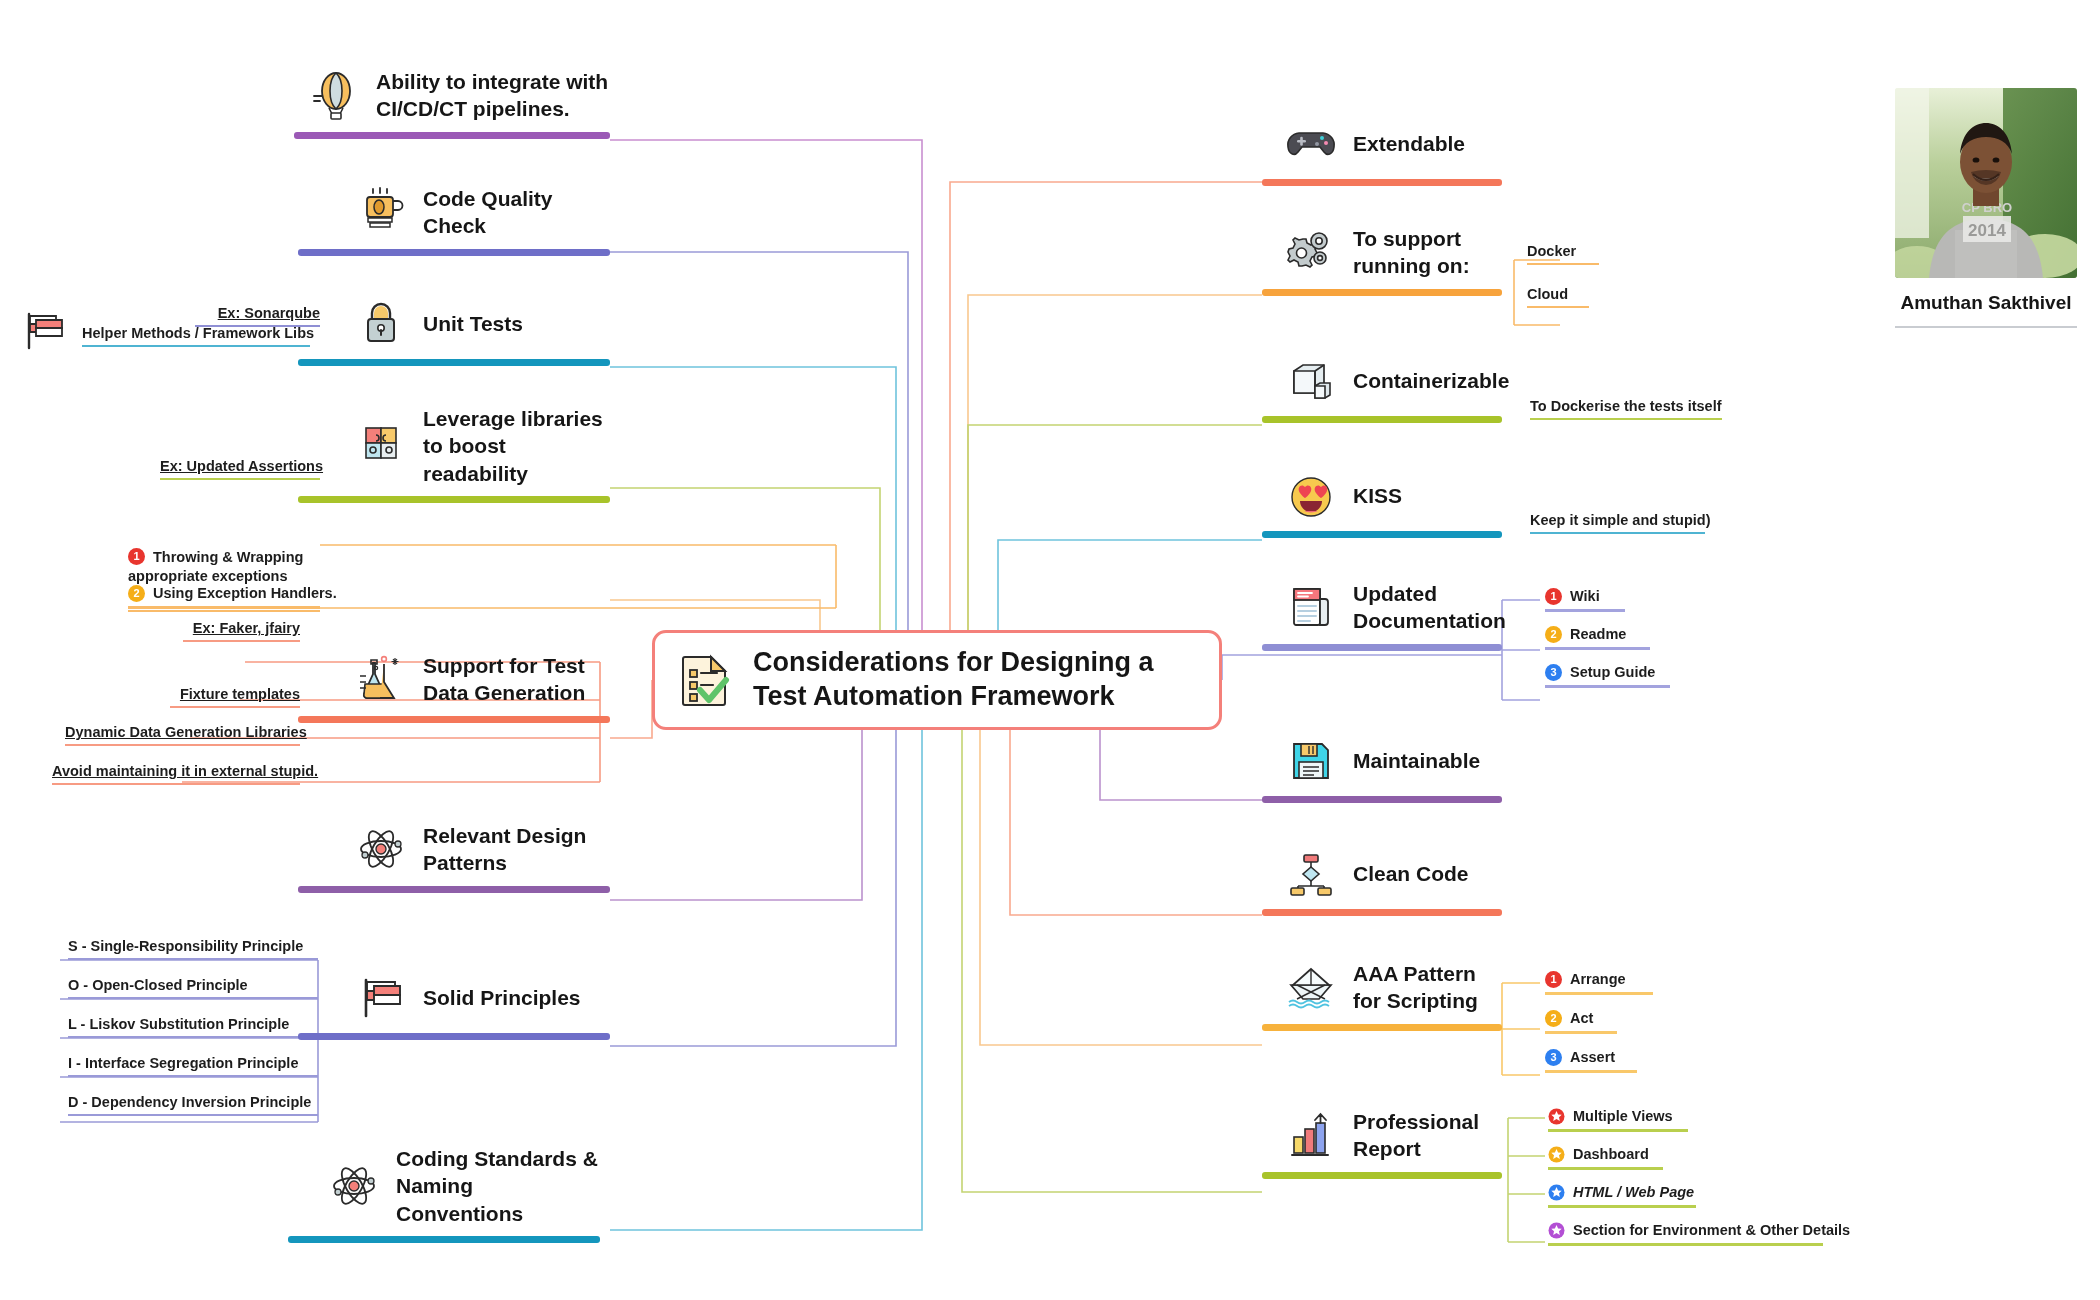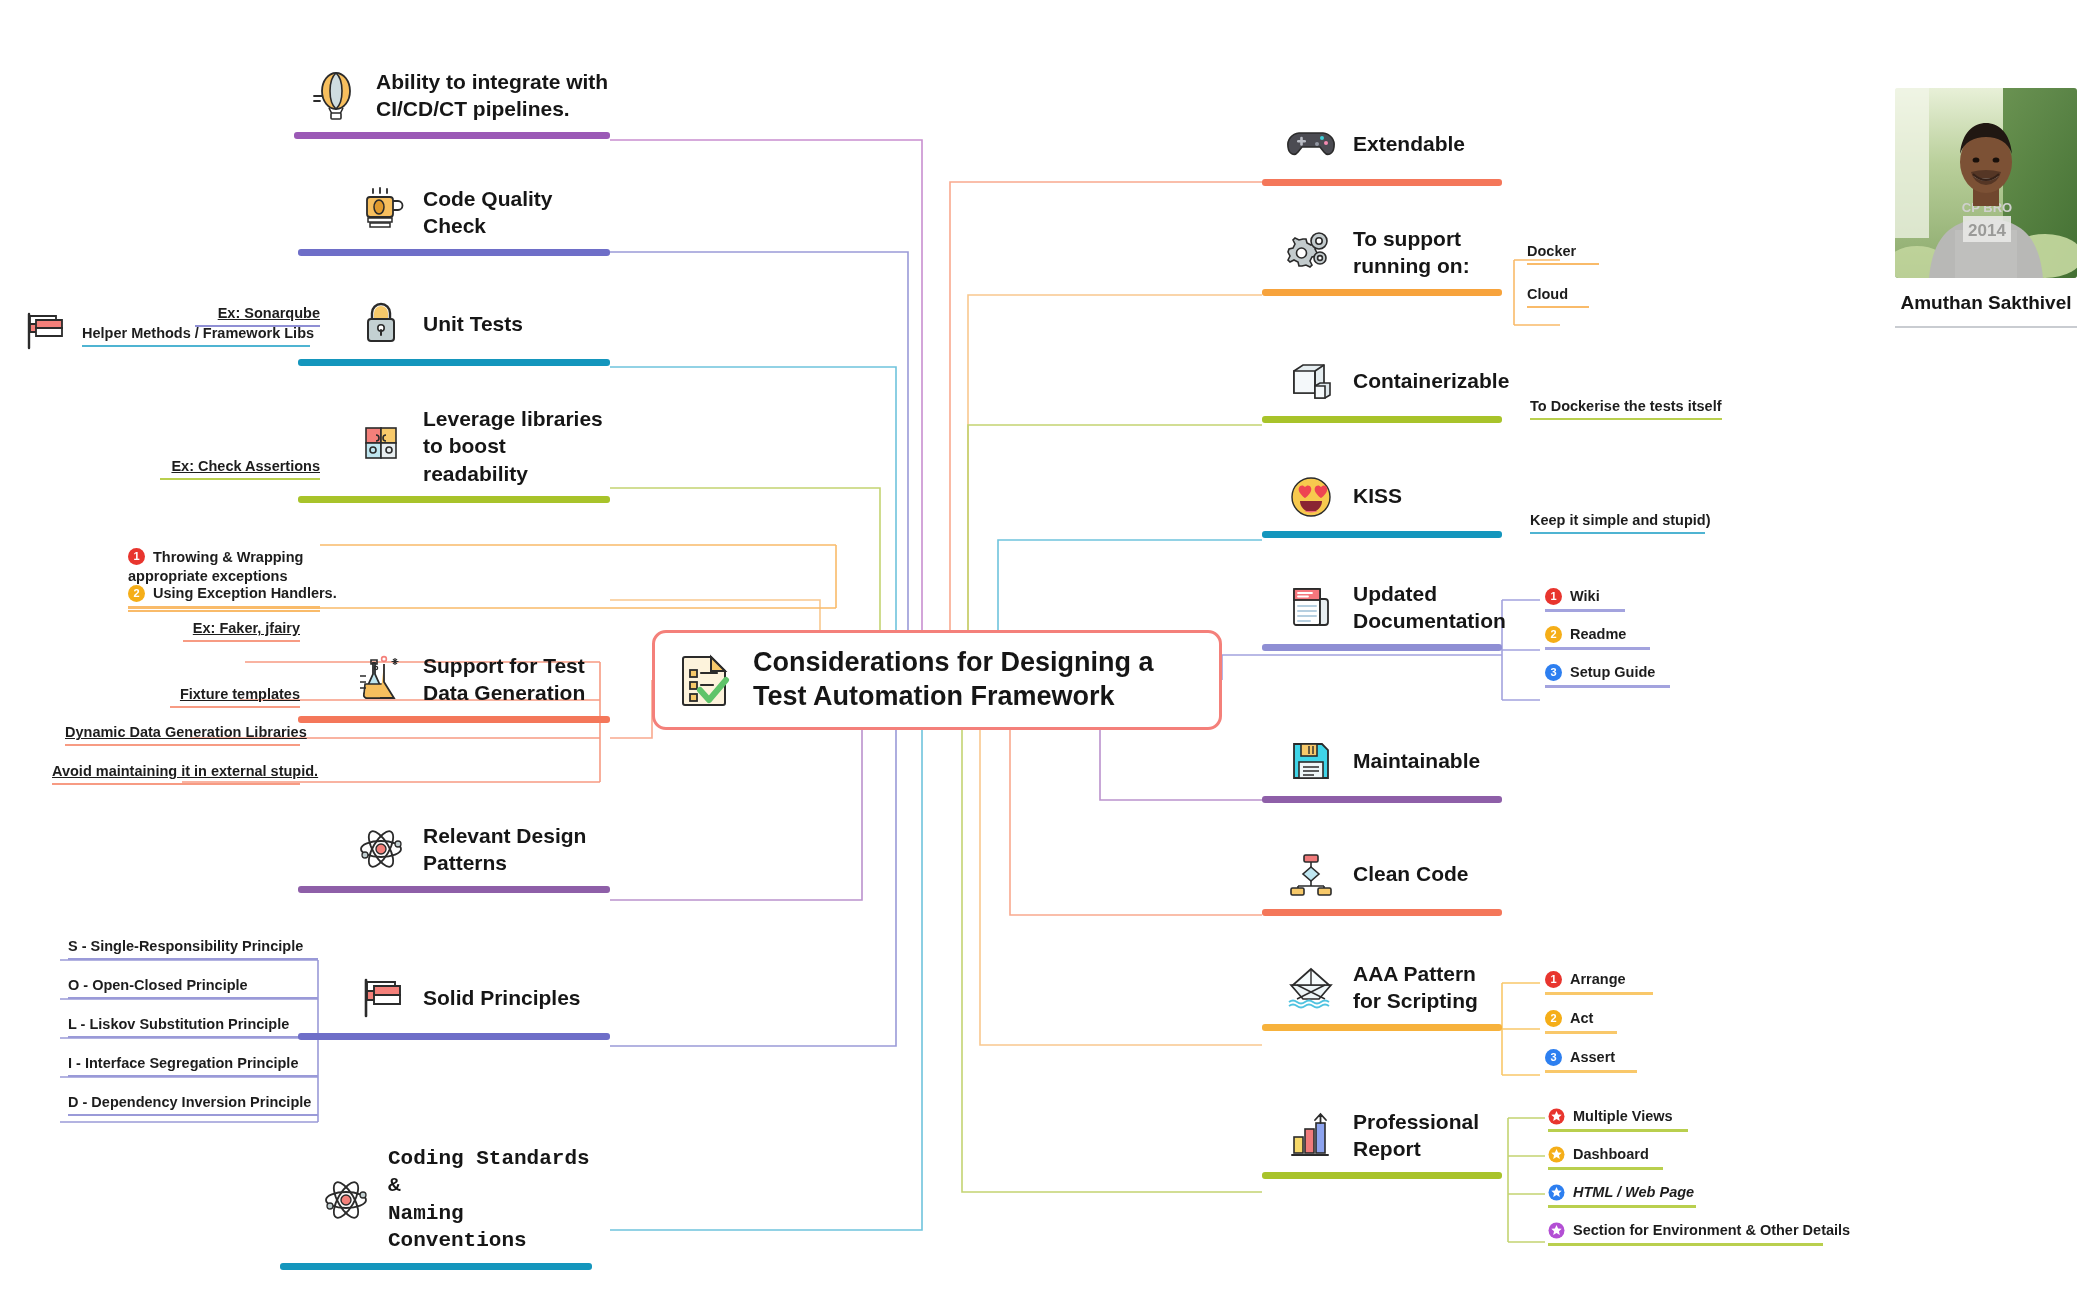--- a/index.html
+++ b/index.html
@@ -197,21 +197,21 @@
           <circle cx="14" cy="28" r="3" fill="none" stroke="#2b2b2b" stroke-width="1.6"></circle>
           <circle cx="30" cy="28" r="3" fill="none" stroke="#2b2b2b" stroke-width="1.6"></circle>
         </svg>
       </span>
       <span class="lbl">Leverage libraries
 to boost readability</span>
     </div>
     <div class="bar" style="background:#a8c32a;margin-left:-57px;width:312px;"></div>
   </div>
   <div class="sub ralign" style="left:160px;top:458px;width:160px;">
-    <span>Ex: Check Assertions</span>
+    <span>Ex: Updated Assertions</span>
     <span class="u" style="background:#b9cf4e;"></span>
   </div>
 
   <div class="sub" style="left:128px;top:528px;width:192px;white-space:pre-line;line-height:1.35;">
     <span class="badge" style="background:#e8352e;">1</span><span>Throwing &amp; Wrapping
 appropriate exceptions</span>
     <span class="u" style="background:#f9bb6a;"></span>
   </div>
   <div class="sub" style="left:128px;top:585px;width:192px;">
     <span class="badge" style="background:#f5ae18;">2</span><span>Using Exception Handlers.</span>
@@ -303,21 +303,21 @@
   </div>
   <div class="sub" style="left:68px;top:1055px;width:250px;">
     <span>I - Interface Segregation Principle</span>
     <span class="u" style="background:#9a9ad8;"></span>
   </div>
   <div class="sub" style="left:68px;top:1094px;width:250px;">
     <span>D - Dependency Inversion Principle</span>
     <span class="u" style="background:#9a9ad8;"></span>
   </div>
 
-  <div class="topic" style="left:320px;top:1145px;width:272px;font-family:Liberation Mono, monospace;">
+  <div class="topic" style="left:328px;top:1145px;width:272px;">
     <div class="row">
       <span class="ico">
         <svg width="48" height="46" viewBox="0 0 48 46">
           <g stroke="#2b2b2b" stroke-width="1.8" fill="none">
             <ellipse cx="24" cy="23" rx="20" ry="8"></ellipse>
             <ellipse cx="24" cy="23" rx="20" ry="8" transform="rotate(60 24 23)"></ellipse>
             <ellipse cx="24" cy="23" rx="20" ry="8" transform="rotate(-60 24 23)"></ellipse>
           </g>
           <circle cx="24" cy="23" r="5" fill="#f4807a" stroke="#2b2b2b" stroke-width="1.4"></circle>
           <circle cx="41" cy="18" r="3" fill="#c3d0d2" stroke="#2b2b2b" stroke-width="1.3"></circle>

